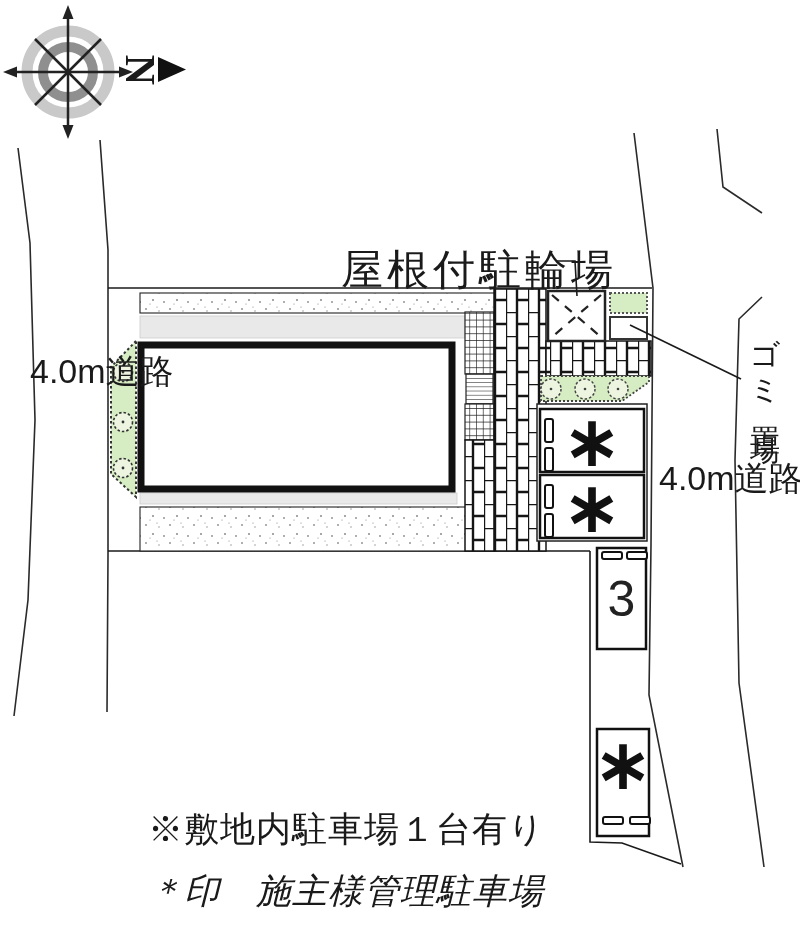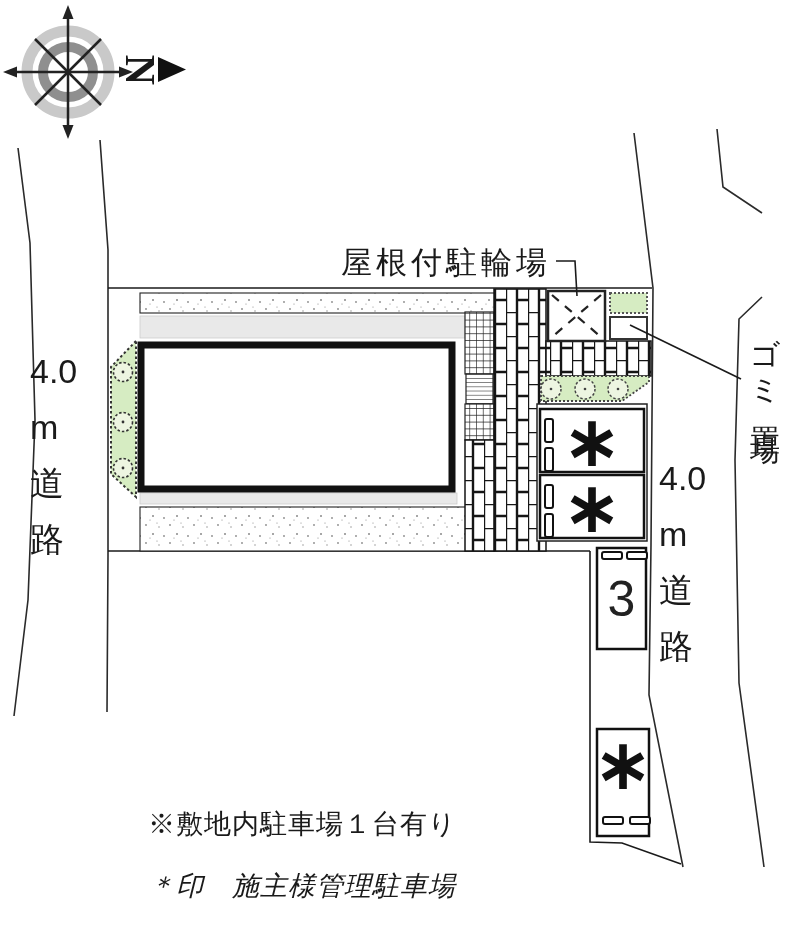--- a/index.html
+++ b/index.html
@@ -1,24 +1,24 @@
 <!DOCTYPE html>
 <html><head>
 <meta charset="utf-8">
 <style>
   html,body{margin:0;padding:0;background:#fff;}
   .canvas{position:relative;width:800px;height:941px;background:#ffffff;overflow:hidden;
           font-family:"Liberation Sans", sans-serif;color:#1a1a1a;}
   .canvas svg{position:absolute;left:0;top:0;}
   .txt{position:absolute;white-space:pre;}
-  .label-h{font-size:31px;letter-spacing:4px;}
+  .label-h{font-size:42px;letter-spacing:4px;}
   .label-v{writing-mode:vertical-rl;text-orientation:upright;font-size:30px;letter-spacing:9px;}
-  .roadlbl{position:absolute;display:flex;flex-direction:column;align-items:flex-start;
-           font-size:34px;line-height:1.06;gap:20px;}
-  .note{font-size:27px;letter-spacing:1px;}
+  .roadlbl{position:absolute;display:flex;flex-direction:row;align-items:flex-start;
+           font-size:34px;line-height:1.06;}
+  .note{font-size:35px;letter-spacing:1px;}
   .mark-box{position:absolute;display:flex;align-items:center;justify-content:center;
             font-size:68px;font-weight:bold;line-height:1;color:#111;}
   .num-box{position:absolute;display:flex;align-items:center;justify-content:center;
            font-size:50px;color:#222;}
   .north-letter{position:absolute;left:118px;top:48px;width:44px;height:44px;
                 font-family:"Liberation Serif", serif;font-weight:bold;font-size:42px;
                 transform:rotate(90deg);display:flex;align-items:center;justify-content:center;}
 </style>
 </head>
 <body>

